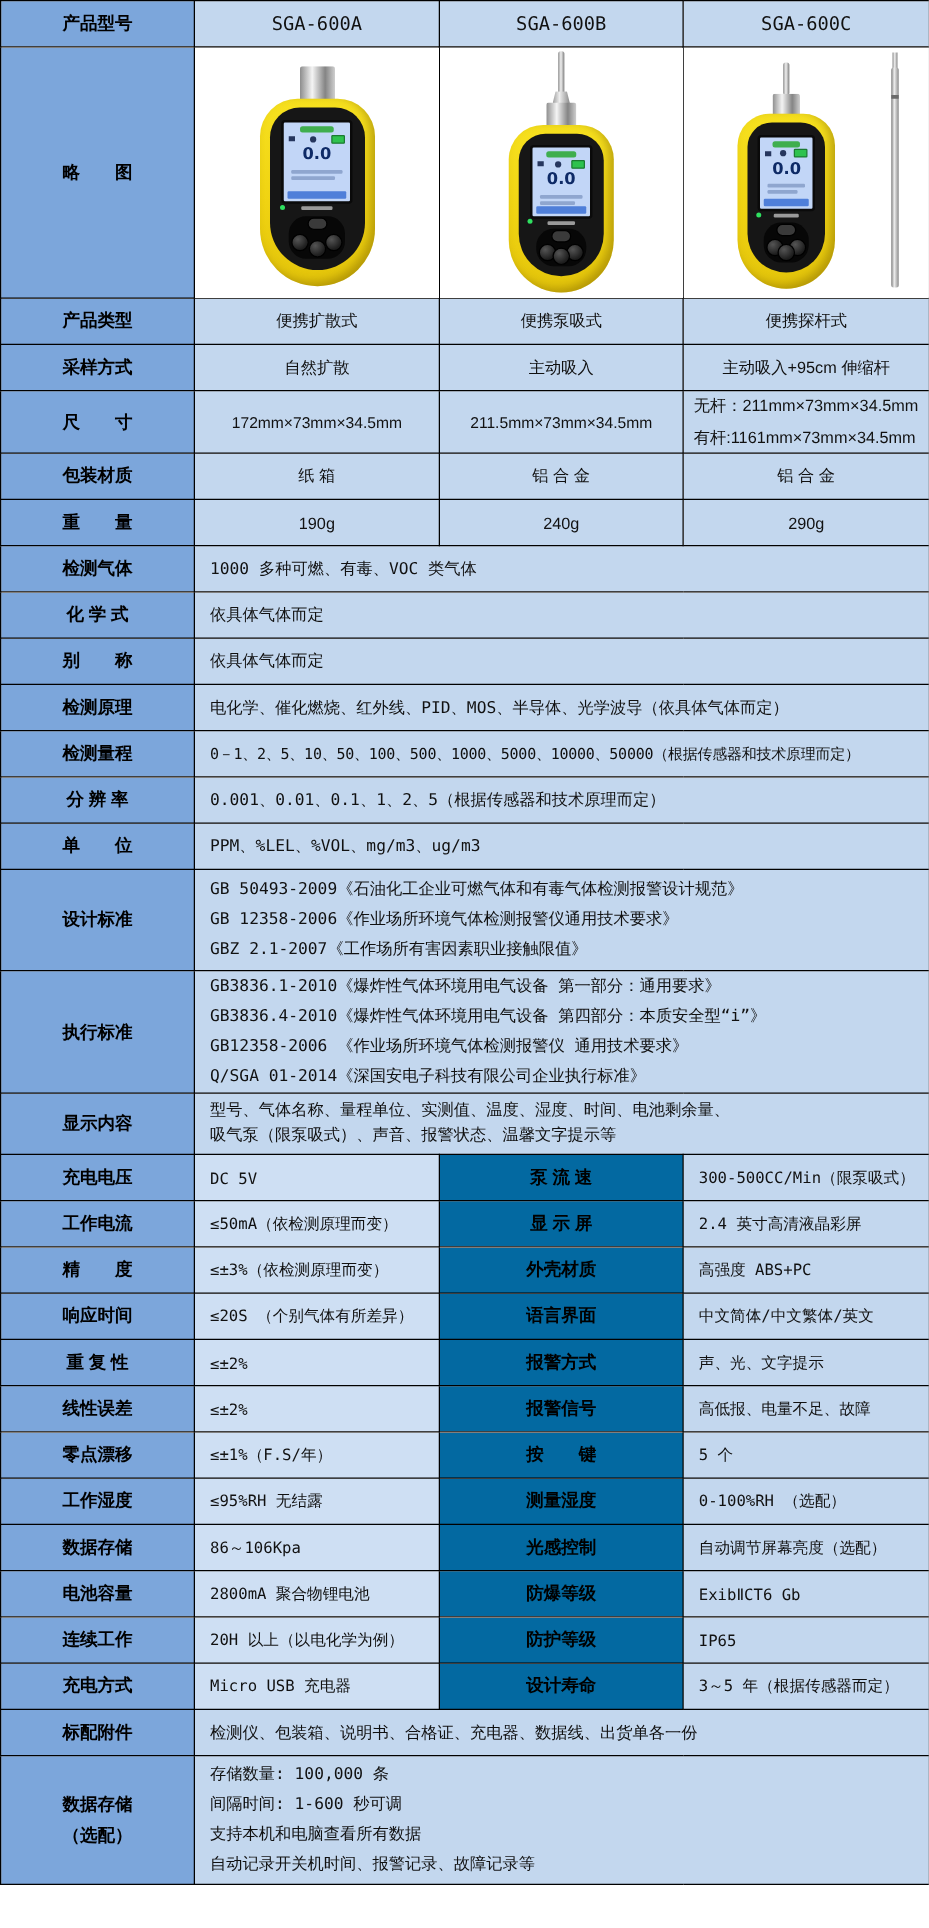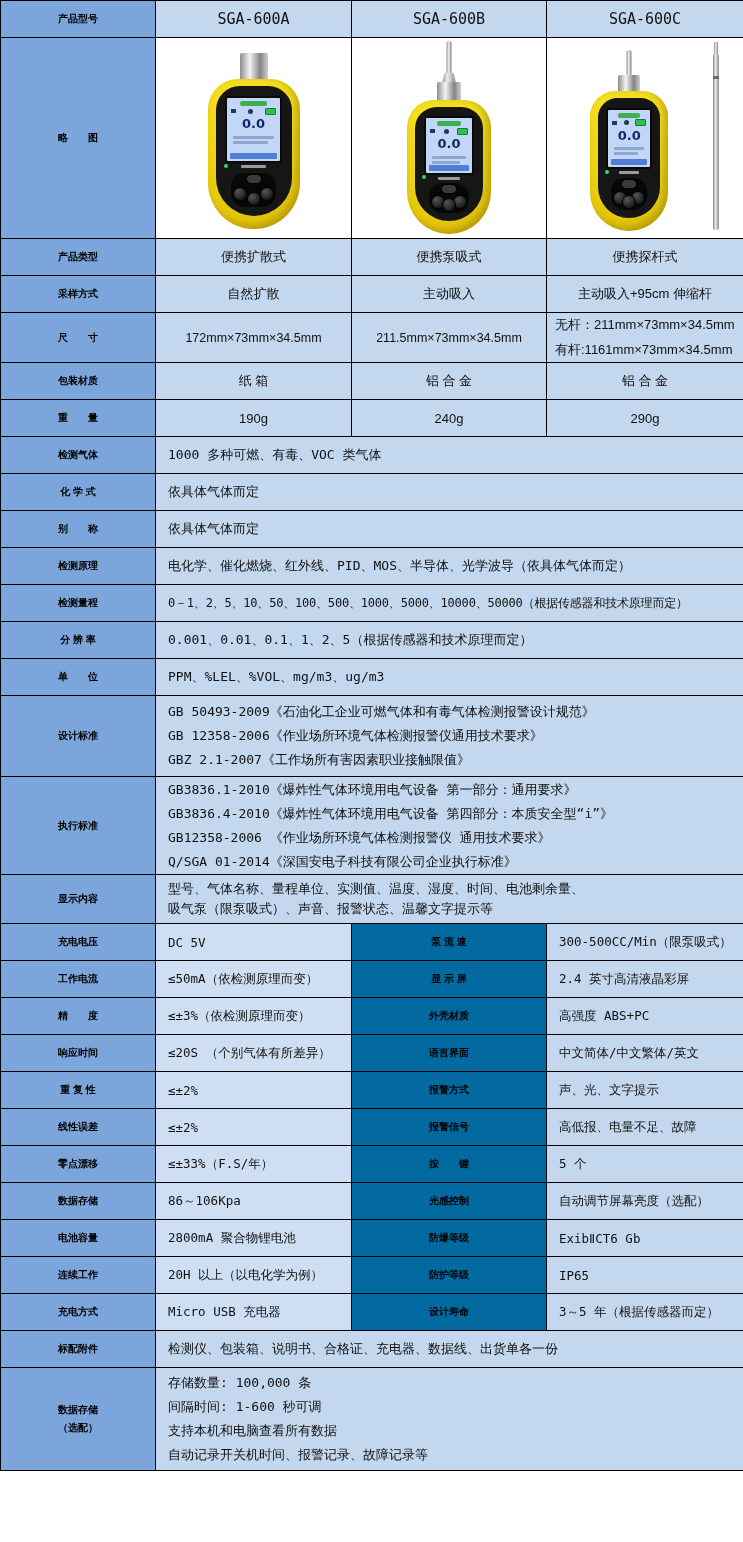--- a/index.html
+++ b/index.html
@@ -1,19 +1,19 @@
 <!DOCTYPE html>
 <html lang="zh"><head>
 <meta charset="utf-8">
 <style>
   html,body{margin:0;padding:0;background:#fff;}
   body{width:743px;font-family:"Liberation Sans",sans-serif;color:#111;}
   table{width:743px;border-collapse:collapse;table-layout:fixed;background:#fff;}
   td,th{border:1px solid #000;overflow:hidden;padding:0;}
-  th{background:#7CA6DB;font-weight:bold;font-size:10px;color:#000;text-align:center;
+  th{background:#7CA6DB;font-weight:bold;font-size:14px;color:#000;text-align:center;
      font-family:"Liberation Sans",sans-serif;}
   th.mid{background:#0369a1;}
   td{font-size:13px;}
   td.v{background:#C3D7EE;text-align:left;padding-left:12px;
        font-family:"DejaVu Sans Mono","DejaVu Sans",monospace;}
   td.vl{background:#CEDFF3;font-size:12.5px;}
   td.vr{font-size:12.5px;}
   td.c{background:#C3D7EE;text-align:center;font-family:Liberation Sans, sans-serif;}
   td.model{background:#C3D7EE;text-align:center;font-size:15px;
            font-family:"DejaVu Sans Mono","DejaVu Sans",monospace;}
@@ -311,23 +311,29 @@
     <td class="v vr">声、光、文字提示</td>
   </tr>
   <tr class="r37">
     <th>线性误差</th>
     <td class="v vl">≤±2%</td>
     <th class="mid">报警信号</th>
     <td class="v vr">高低报、电量不足、故障</td>
   </tr>
   <tr class="r37">
     <th>零点漂移</th>
-    <td class="v vl">≤±33%（F.S/年）</td>
+    <td class="v vl">≤±1%（F.S/年）</td>
     <th class="mid">按　　键</th>
     <td class="v vr">5 个</td>
+  </tr>
+  <tr class="r37">
+    <th>工作湿度</th>
+    <td class="v vl">≤95%RH 无结露</td>
+    <th class="mid">测量湿度</th>
+    <td class="v vr">0-100%RH （选配）</td>
   </tr>
   <tr class="r37">
     <th>数据存储</th>
     <td class="v vl">86～106Kpa</td>
     <th class="mid">光感控制</th>
     <td class="v vr">自动调节屏幕亮度（选配）</td>
   </tr>
   <tr class="r37">
     <th>电池容量</th>
     <td class="v vl">2800mA 聚合物锂电池</td>

